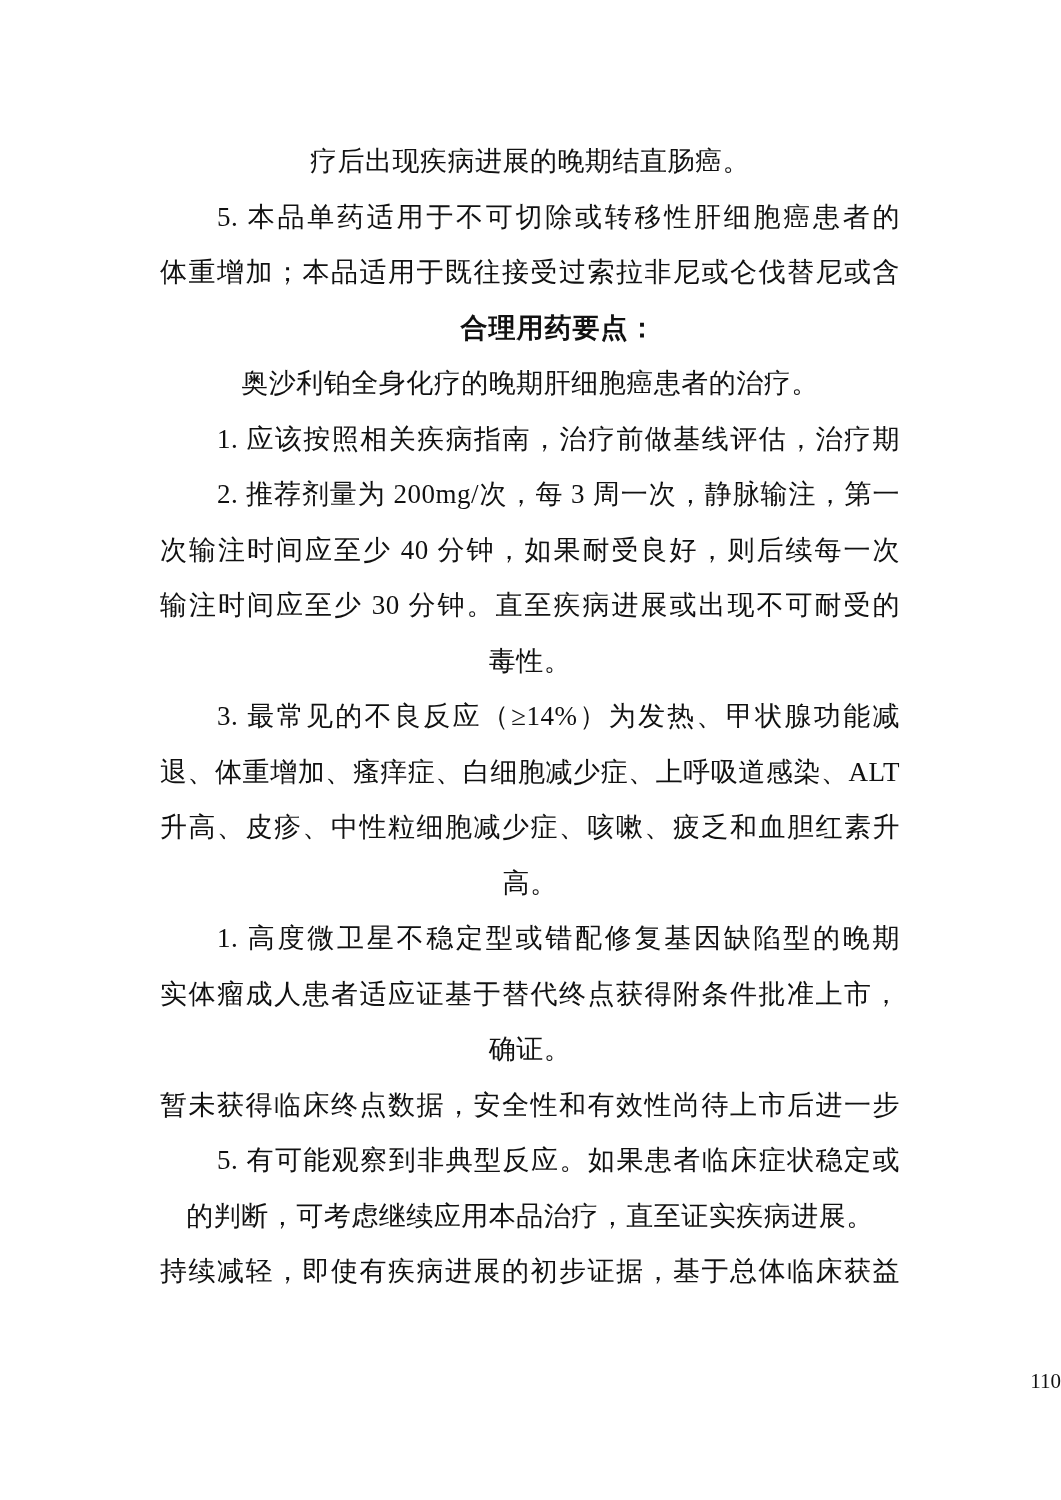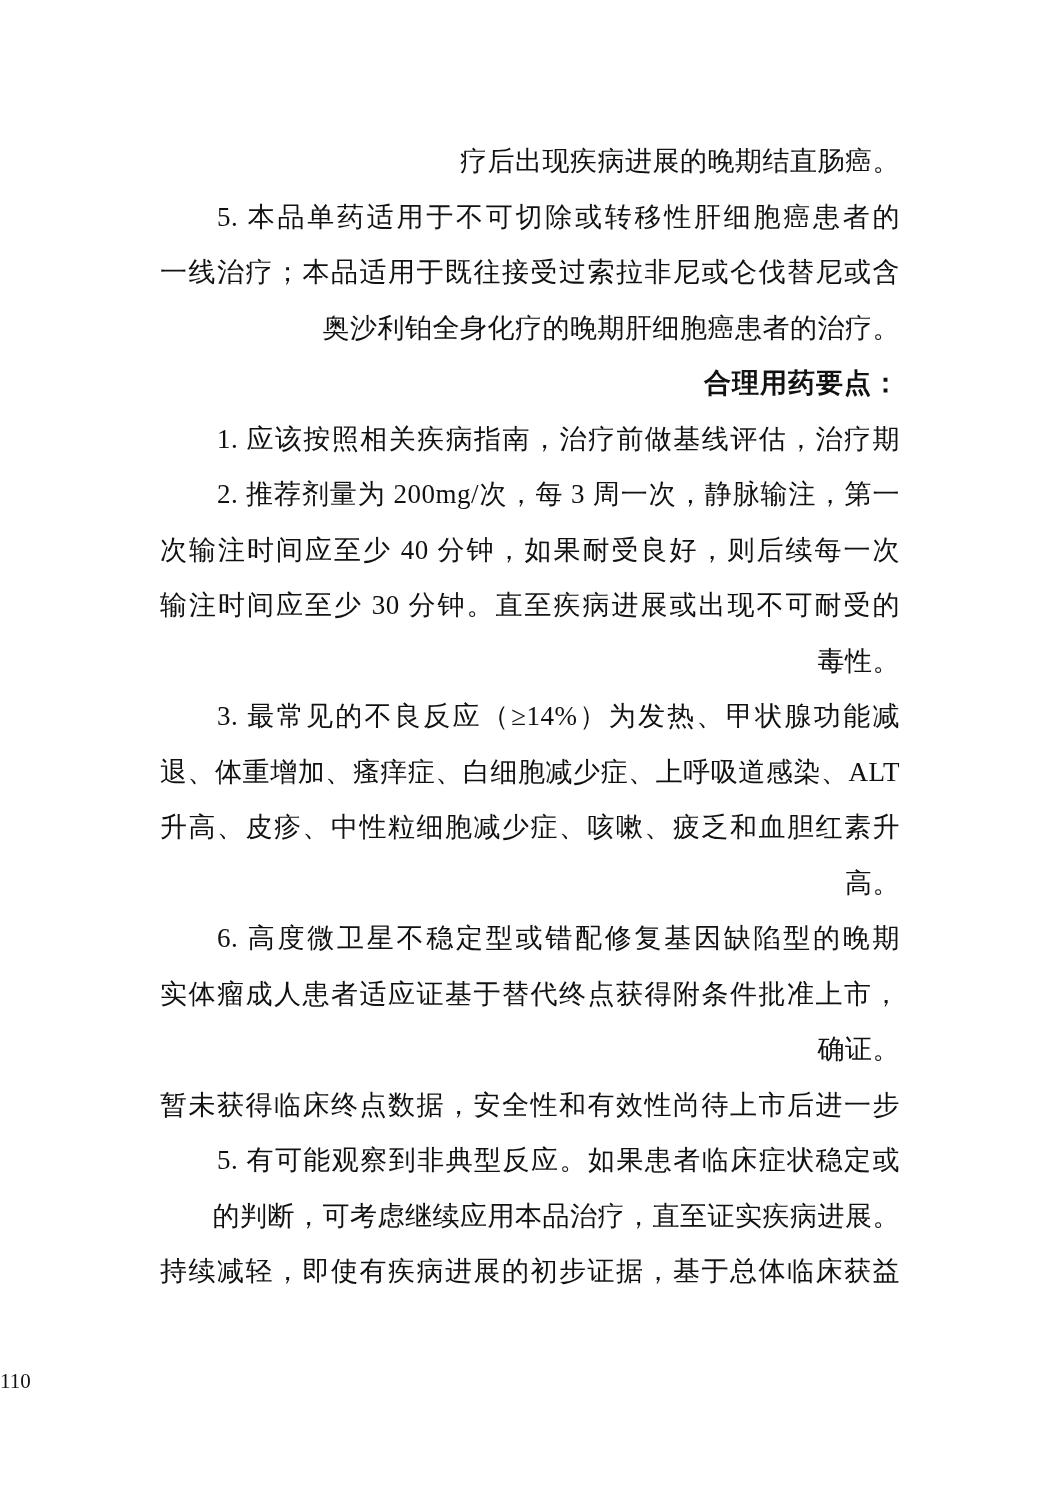--- a/index.html
+++ b/index.html
@@ -16,65 +16,65 @@
   .textblock {
     position: absolute;
     left: 160px;
     top: 134px;
     width: 740px;
   }
   .line {
     font-size: 27px;
     line-height: 55.5px;
     height: 55.5px;
-    text-align: right;
+    text-align: center;
     letter-spacing: 0.5px;
   }
   .line.fill {
     text-align: justify;
     text-align-last: justify;
   }
   .line.indent {
     padding-left: 57px;
   }
   .line.heading {
     font-weight: bold;
     letter-spacing: 1px;
   }
   .page-number {
     position: absolute;
     left: 0;
     top: 1371px;
     width: 100%;
-    text-align: left;
+    text-align: right;
     font-size: 21px;
     line-height: 21px;
     color: #111111;
   }
 </style>
 </head>
 <body>
 
 <div class="page">
   <div class="textblock">
     <div class="line">疗后出现疾病进展的晚期结直肠癌。</div>
     <div class="line indent fill">5. 本品单药适用于不可切除或转移性肝细胞癌患者的</div>
-    <div class="line fill">一线治疗；本品适用于既往接受过索拉非尼或仑伐替尼或含</div>
+    <div class="line fill">体重增加；本品适用于既往接受过索拉非尼或仑伐替尼或含</div>
+    <div class="line indent heading">合理用药要点：</div>
     <div class="line">奥沙利铂全身化疗的晚期肝细胞癌患者的治疗。</div>
-    <div class="line indent heading">合理用药要点：</div>
     <div class="line indent fill">1. 应该按照相关疾病指南，治疗前做基线评估，治疗期</div>
     <div class="line indent fill">2. 推荐剂量为 200mg/次，每 3 周一次，静脉输注，第一</div>
     <div class="line fill">次输注时间应至少 40 分钟，如果耐受良好，则后续每一次</div>
     <div class="line fill">输注时间应至少 30 分钟。直至疾病进展或出现不可耐受的</div>
     <div class="line">毒性。</div>
     <div class="line indent fill">3. 最常见的不良反应（≥14%）为发热、甲状腺功能减</div>
     <div class="line fill">退、体重增加、瘙痒症、白细胞减少症、上呼吸道感染、ALT</div>
     <div class="line fill">升高、皮疹、中性粒细胞减少症、咳嗽、疲乏和血胆红素升</div>
     <div class="line">高。</div>
-    <div class="line indent fill">6. 高度微卫星不稳定型或错配修复基因缺陷型的晚期</div>
+    <div class="line indent fill">1. 高度微卫星不稳定型或错配修复基因缺陷型的晚期</div>
     <div class="line fill">实体瘤成人患者适应证基于替代终点获得附条件批准上市，</div>
     <div class="line">确证。</div>
     <div class="line fill">暂未获得临床终点数据，安全性和有效性尚待上市后进一步</div>
     <div class="line indent fill">5. 有可能观察到非典型反应。如果患者临床症状稳定或</div>
     <div class="line">的判断，可考虑继续应用本品治疗，直至证实疾病进展。</div>
     <div class="line fill">持续减轻，即使有疾病进展的初步证据，基于总体临床获益</div>
   </div>
   <div class="page-number">110</div>
 </div>
 

